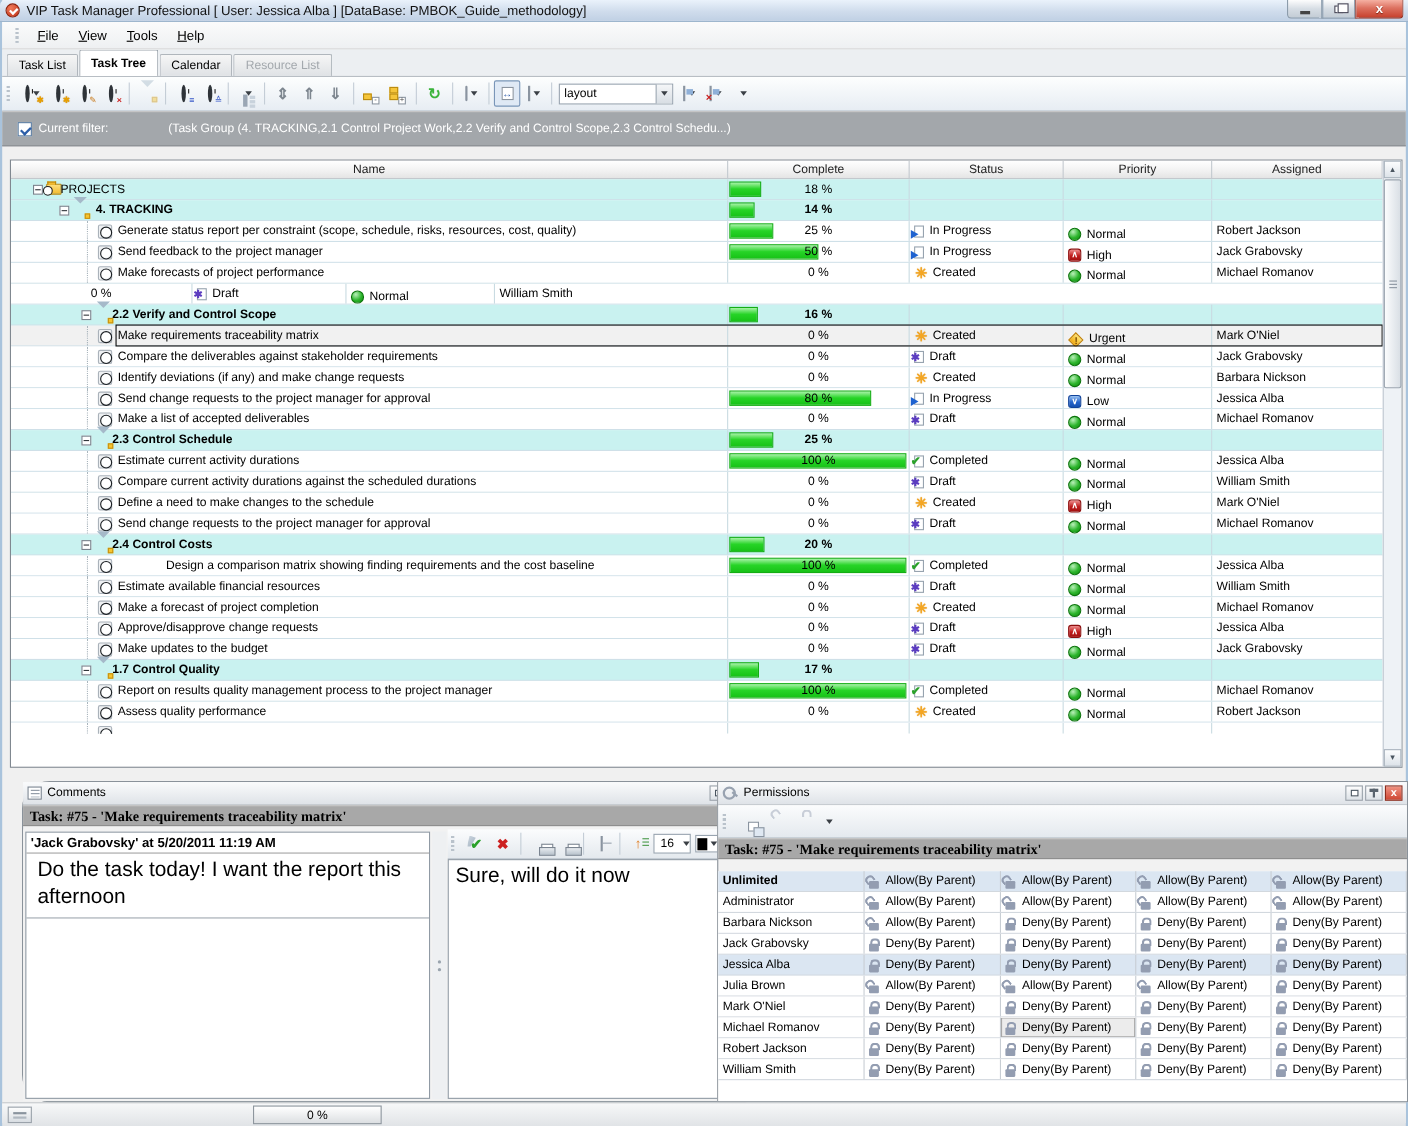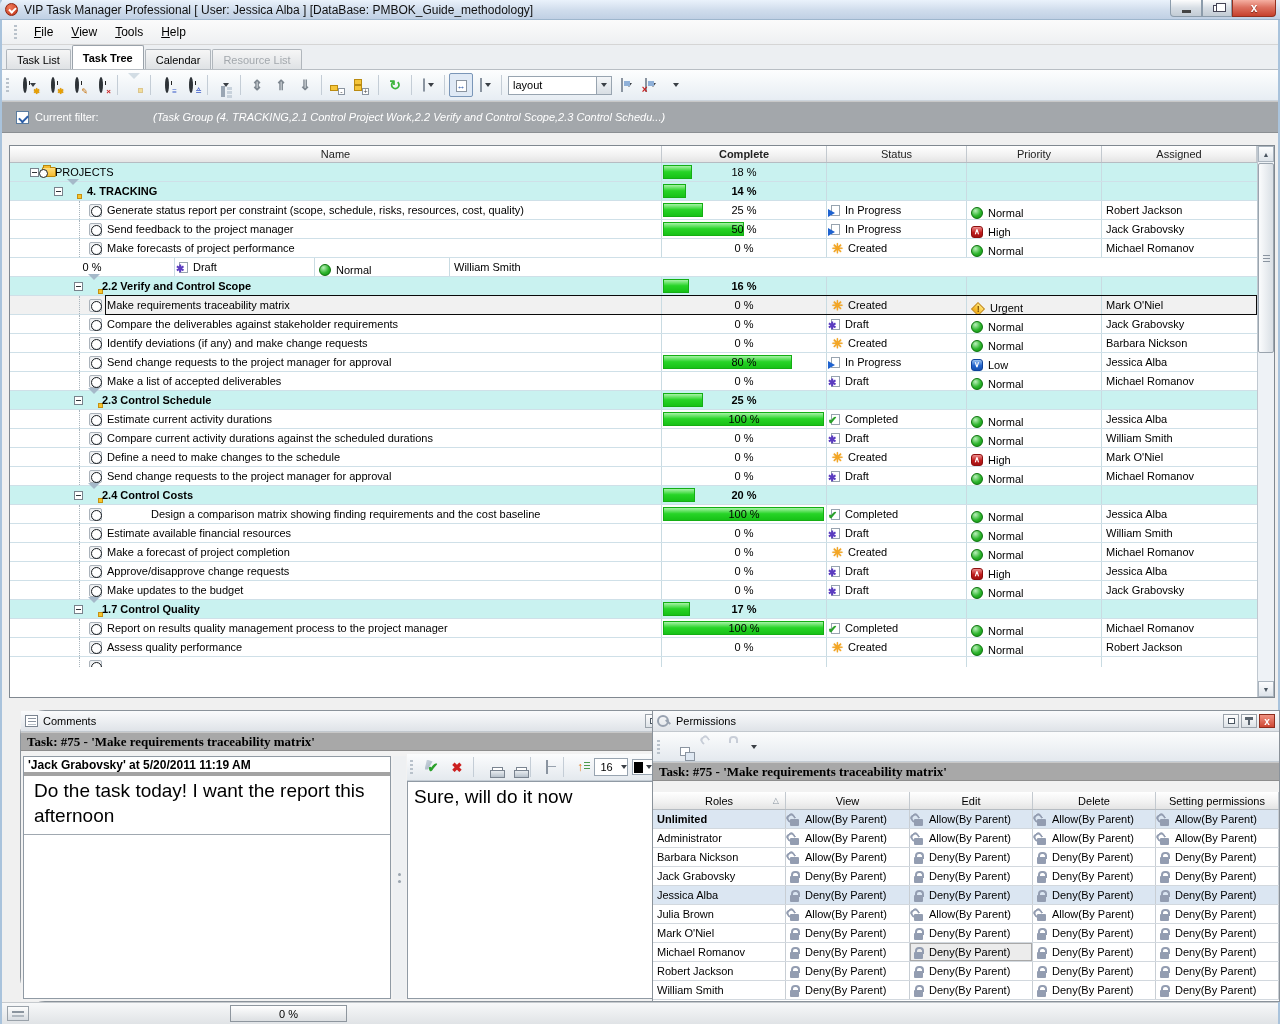--- a/index.html
+++ b/index.html
@@ -71,21 +71,21 @@
   .combo .cbtn { width:15px; height:100%; background:linear-gradient(#f4f6f8,#d8dee4); border-left:1px solid #98a4b0; display:flex; align-items:center; justify-content:center; }
   .g-layout { width:14px; height:12px; border:1px solid #8a94a0; background:linear-gradient(#eef2f6,#ccd6e0); position:relative; }
   .g-layout::after { content:""; position:absolute; left:2px; top:2px; width:6px; height:5px; background:#8fb0d8; }
   .g-layout.del::before { content:"×"; position:absolute; right:-2px; bottom:-4px; color:#c82020; font-weight:bold; font-size:10px; }
 
   
   .filterbar { position:absolute; left:0; top:101px; width:100%; height:32px; background:#a3a7ab; border-top:1px solid #c8c8c8; border-bottom:1px solid #8a8e92; display:flex; align-items:center; color:#fff; }
   .fcheck { width:13px; height:13px; background:#fff; border:1px solid #5a7ca0; margin:0 6px 0 14px; position:relative; flex:none; }
   .fcheck::after { content:""; position:absolute; left:2px; top:3px; width:7px; height:4px; border-left:2px solid #2c5ea8; border-bottom:2px solid #2c5ea8; transform:rotate(-45deg); }
   .flabel { width:118px; }
-  .fvalue { white-space:nowrap;font-style:italic; }
+  .fvalue { white-space:nowrap; }
 
   
   .tree-table { position:absolute; left:7px; top:145px; width:1266px; height:553px; background:#fff; border:1px solid #808890; }
   .tree-grid { position:absolute; left:0; top:0; right:17px; bottom:0; overflow:hidden; }
   .t-hrow { display:flex; height:17px; background:linear-gradient(#ffffff,#f1f1f1 60%,#e4e4e4); border-bottom:1px solid #b6bcc2; }
   .t-hcell { border-right:1px solid #c3c9cf; display:flex; align-items:center; justify-content:center; font-size:11px; color:#222; }
   .t-row { display:flex; height:19px; border-bottom:1px solid #cfe0e8; position:relative; background:#fff; }
   .t-row.group { background:#c9f2f0; }
   .t-row.selrow { background:#f1f1f1; }
   .t-row.partial { height:10px; overflow:hidden; border-bottom:none; }
@@ -143,21 +143,21 @@
   .i-comments { width:13px; height:12px; background:#fff; border:1px solid #7a8490; position:relative; }
   .i-comments::after { content:""; position:absolute; left:2px; top:2px; width:8px; height:1px; background:#8a94a0; box-shadow:0 3px 0 #8a94a0, 0 6px 0 #b8c0c8; }
   .i-key { width:14px; height:14px; position:relative; }
   .i-key::before { content:""; position:absolute; left:0; top:1px; width:8px; height:8px; border:2px solid #98a2b0; border-radius:50%; }
   .i-key::after { content:""; position:absolute; left:8px; top:7px; width:6px; height:2px; background:#98a2b0; box-shadow:3px 2px 0 -1px #98a2b0; transform:rotate(40deg); }
   .taskbar { height:19px; background:#a8a8a8; border-top:1px solid #c8c8c8; border-bottom:1px solid #8e8e8e; display:flex; align-items:center; padding-left:6px; font-family:"Liberation Serif", serif; font-weight:bold; font-size:13px; color:#000; }
 
   
   .cm-body { position:absolute; left:0; top:43px; right:0; bottom:0; background:#f2f2f2; }
   .cm-list { position:absolute; left:2px; top:2px; width:368px; bottom:2px; background:#fff; border:1px solid #909aa4; }
-  .cm-item-head { height:19px; border-bottom:4px solid #a3a3a3; display:flex; align-items:center; padding-left:4px; font-weight:bold; font-size:12px; }
+  .cm-item-head { height:19px; border-bottom:1px solid #a3a3a3; display:flex; align-items:center; padding-left:4px; font-weight:bold; font-size:12px; }
   .cm-item-body { min-height:52px; border-bottom:1px solid #a0a8b0; padding:2px 4px 6px 10px; font-size:19px; line-height:25px; }
   .cm-split { position:absolute; left:372px; top:2px; width:13px; bottom:2px; background:#eef0f2; }
   .cm-split i { position:absolute; left:5px; top:48%; width:3px; height:3px; border-radius:50%; background:#9aa4ae; box-shadow:0 7px 0 #9aa4ae; }
   .cm-editor { position:absolute; left:386px; top:0; right:2px; bottom:2px; }
   .cm-toolbar { height:27px; background:linear-gradient(#fbfcfd,#e4e9ee); border-bottom:1px solid #c4ccd4; display:flex; align-items:center; padding-left:3px; position:relative; }
   .cm-text { position:absolute; left:0; top:27px; right:0; bottom:0; background:#fff; border:1px solid #909aa4; padding:4px 6px; font-size:19px; }
   .e-check { color:#2aa12a; font-weight:bold; font-size:13px; position:relative; }
   .e-check::before { content:""; position:absolute; left:-3px; top:0; width:8px; height:10px; background:linear-gradient(135deg,#cdd6df,#9fb0bf); clip-path:polygon(0 100%, 30% 0, 100% 20%, 40% 100%); }
   .e-x { color:#cc2020; font-weight:bold; font-size:13px; }
   .g-print { width:13px; height:11px; position:relative; }
@@ -330,21 +330,21 @@
     <span class="flabel">Current filter:</span>
     <span class="fvalue">(Task Group  (4. TRACKING,2.1 Control Project Work,2.2 Verify and Control Scope,2.3 Control Schedu...)</span>
   </div>
 
   <div class="tree-table">
     <div class="tree-grid">
       <div class="t-hrow" id="tree-header">
           <div class="t-hcell" style="width: 652px;">
             <span>Name</span>
           </div>
-          <div class="t-hcell" style="width: 165px; font-weight: bold;">
+          <div class="t-hcell" style="width: 165px;">
             <span>Complete</span>
           </div>
           <div class="t-hcell" style="width: 140px;">
             <span>Status</span>
           </div>
           <div class="t-hcell" style="width: 135px;">
             <span>Priority</span>
           </div>
           <div class="t-hcell" style="width: 155px;">
             <span>Assigned</span>
@@ -993,38 +993,20 @@
         <div class="tbtn disabled">
           <span><span class="lock big"></span></span>
         </div>
         <div class="tbtn">
           <span></span>
           <span class="dd"></span>
         </div>
       </div>
     <div class="taskbar">Task: #75 - 'Make requirements traceability matrix'</div>
     <div class="pm-grid">
-      <div class="pm-hrow" id="pm-header">
-          <div class="pm-hcell" style="width: 133px;">
-            <span>Roles</span>
-            <span class="sort-gl">△</span>
-          </div>
-          <div class="pm-hcell" style="width: 124px;">
-            <span>View</span>
-          </div>
-          <div class="pm-hcell" style="width: 123px;">
-            <span>Edit</span>
-          </div>
-          <div class="pm-hcell" style="width: 123px;">
-            <span>Delete</span>
-          </div>
-          <div class="pm-hcell" style="width: 123px;">
-            <span>Setting permissions</span>
-          </div>
-        </div>
       <div id="pm-rows">
           <div class="pm-row hl">
             <div class="pm-cell" style="width: 133px;">
               <span class="bold">Unlimited</span>
             </div>
             <div class="pm-cell" style="width: 124px;">
               <span class="lk lock open"></span>
               <span>Allow(By Parent)</span>
             </div>
             <div class="pm-cell" style="width: 123px;">

